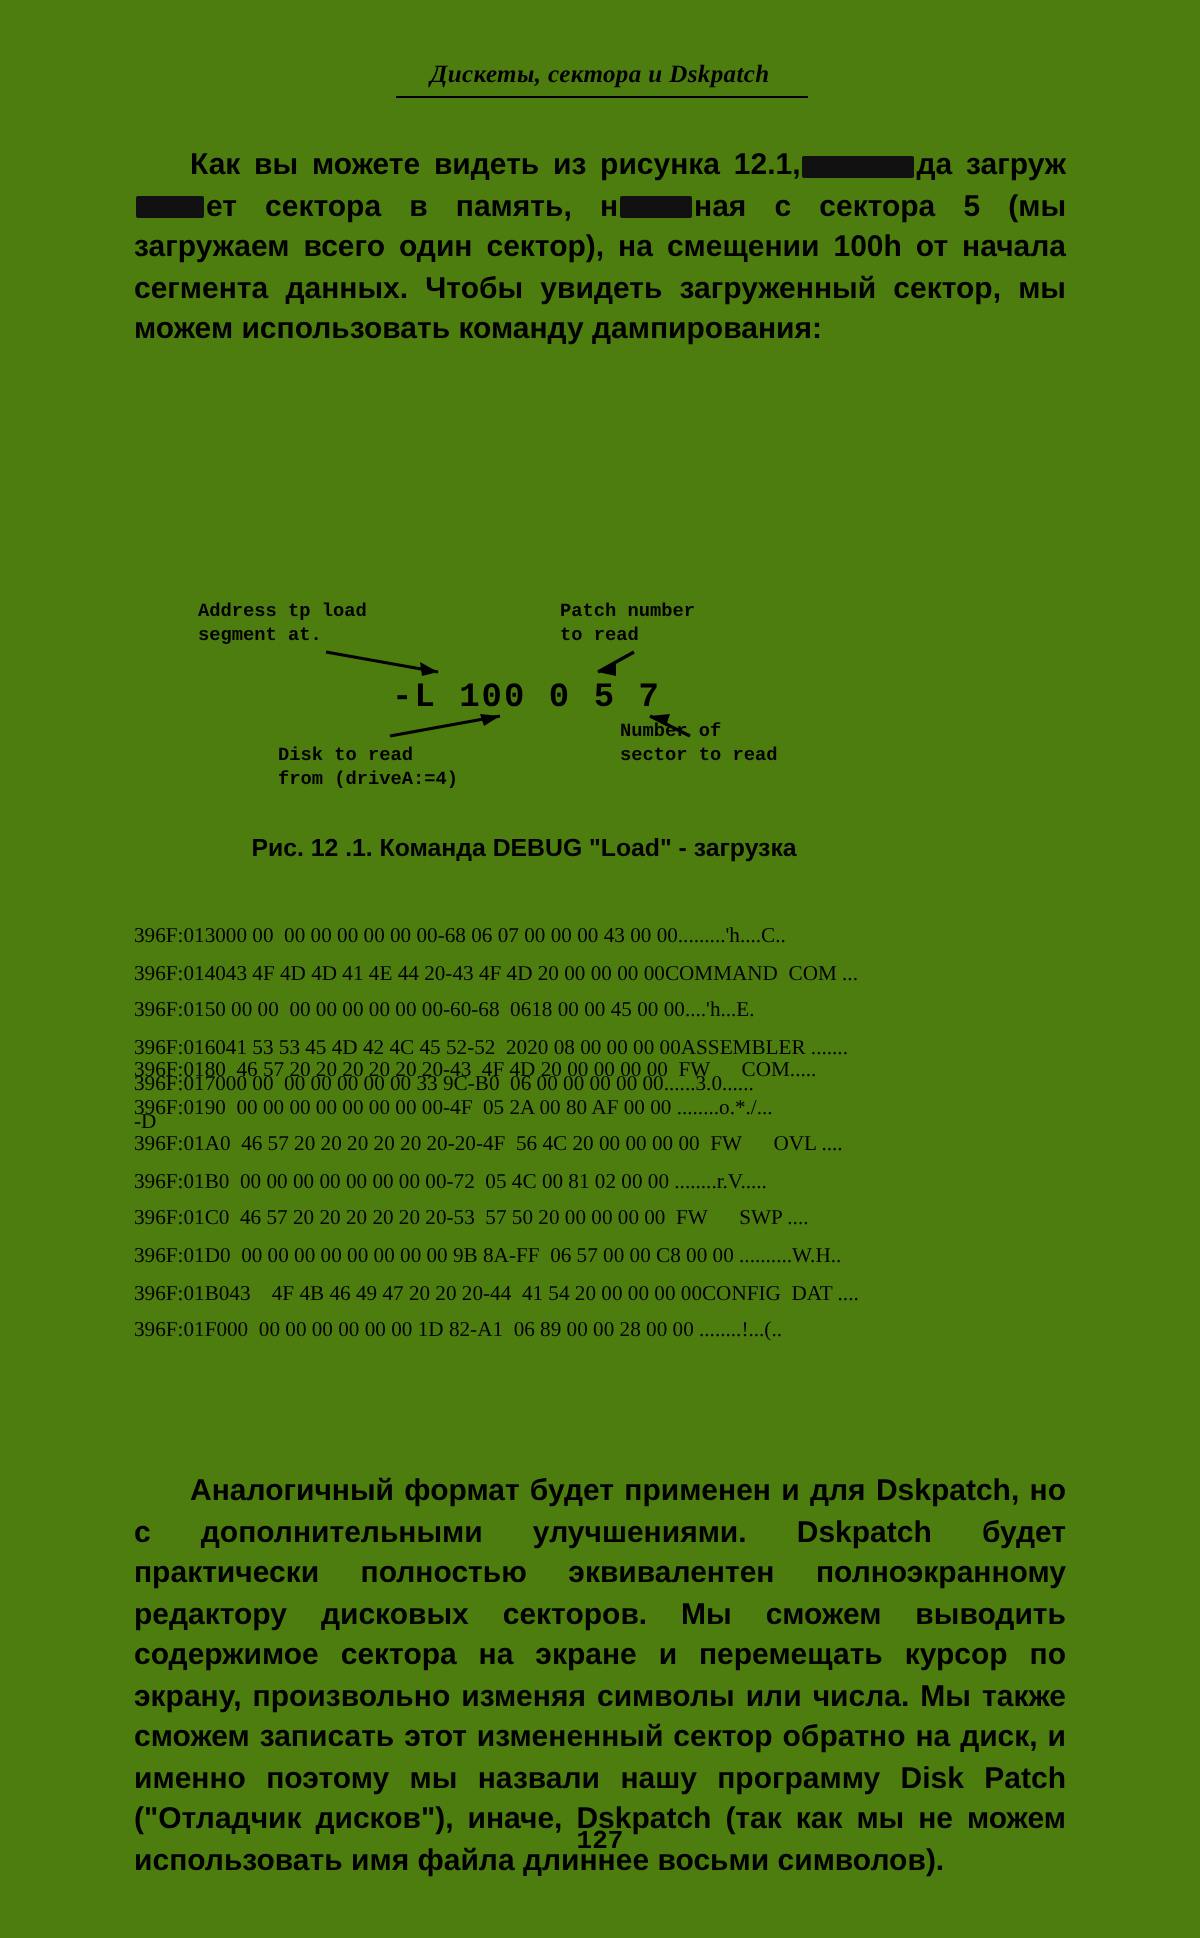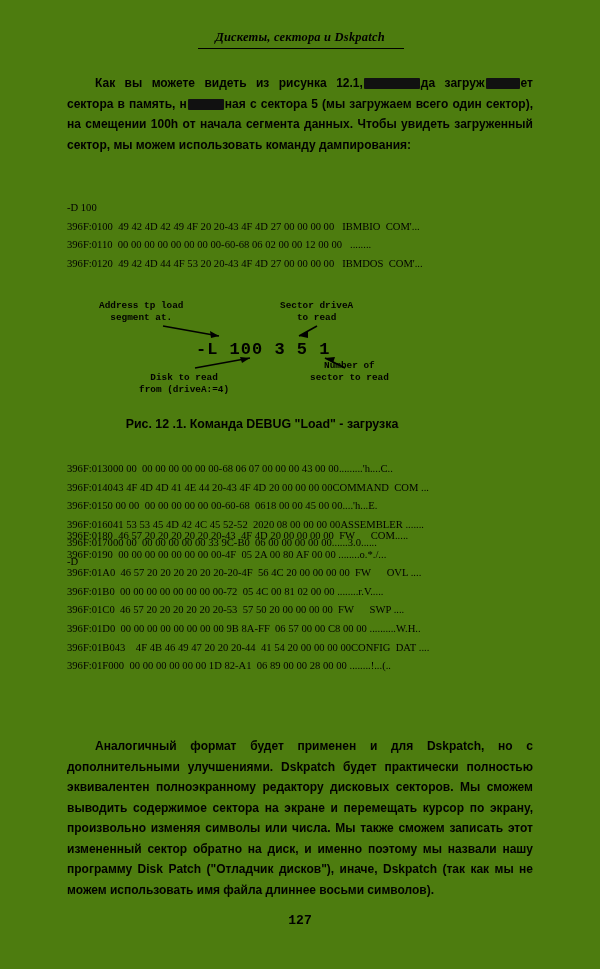--- a/index.html
+++ b/index.html
@@ -33,21 +33,21 @@
     top: 48px;
     left: 198px;
     width: 206px;
     height: 1px;
     background: #000000;
   }
   .para {
     position: absolute;
     font-family: "Liberation Sans", sans-serif;
     font-weight: bold;
-    font-size: 12px;
+    font-size: 15px;
     line-height: 20.5px;
     text-align: justify;
     color: #000;
   }
   #para-intro {
     top: 73px;
     left: 67px;
     width: 466px;
   }
   #para-intro .indent { display: inline-block; width: 28px; }
@@ -73,21 +73,20 @@
   #dump-1 { top: 199px; left: 67px; line-height: 18.5px; }
   #dump-2 { top: 460px; left: 67px; line-height: 18.5px; }
   #dump-3 { top: 527px; left: 67px; line-height: 18.6px; }
 
   .figure {
     position: absolute;
     top: 296px;
     left: 67px;
     width: 466px;
     height: 108px;
-    text-align: center;
   }
   .fig-label {
     position: absolute;
     font-family: "Liberation Mono", monospace;
     font-size: 9.4px;
     font-weight: bold;
     line-height: 12px;
     white-space: pre;
     color: #000;
   }
@@ -143,41 +142,37 @@
 
   <div class="header">Дискеты, сектора и Dskpatch</div>
   <div class="header-rule"></div>
 
   <div class="para" id="para-intro">
     <span class="indent"></span><span>Как вы можете видеть из рисунка 12.1,</span><span class="redact r1"></span><span>да</span>
     <span>загруж</span><span class="redact r2"></span><span>ет сектора в память, н</span><span class="redact r3"></span><span>ная с сектора 5 (мы</span>
     <span>загружаем всего один сектор), на смещении 100h от начала сегмента данных.  Чтобы увидеть загруженный сектор, мы можем использовать команду дампирования:</span>
   </div>
 
-  <div class="dump" id="dump-1">-D 100
-396F:0100  49 42 4D 42 49 4F 20 20-43 4F 4D 27 00 00 00 00   IBMBIO  COM'...
-396F:0110  00 00 00 00 00 00 00 00-60-68 06 02 00 00 12 00 00   ........
-396F:0120  49 42 4D 44 4F 53 20 20-43 4F 4D 27 00 00 00 00   IBMDOS  COM'...</div>
 
   <div class="figure">
     <svg class="fig-svg" width="466" height="108">
       <line x1="96" y1="30" x2="152" y2="40" stroke="#000" stroke-width="1.6"></line>
       <polygon points="152,40 143,35 144,42" fill="#000"></polygon>
       <line x1="250" y1="30" x2="232" y2="40" stroke="#000" stroke-width="1.6"></line>
       <polygon points="232,40 241,35 241,42" fill="#000"></polygon>
       <line x1="128" y1="72" x2="183" y2="62" stroke="#000" stroke-width="1.6"></line>
       <polygon points="183,62 173,61 175,67" fill="#000"></polygon>
       <line x1="278" y1="72" x2="258" y2="62" stroke="#000" stroke-width="1.6"></line>
       <polygon points="258,62 268,61 266,67" fill="#000"></polygon>
     </svg>
     <div class="fig-label" id="fig-lbl-addr">Address tp load
 segment at.</div>
-    <div class="fig-label" id="fig-lbl-sector">Sector driveA
+    <div class="fig-label" id="fig-lbl-sector">Patch number
 to read</div>
-    <div class="fig-cmd">-L 100 3 5 1</div>
+    <div class="fig-cmd">-L 100 0 5 7</div>
     <div class="fig-label" id="fig-lbl-disk">Disk to read
 from (driveA:=4)</div>
     <div class="fig-label" id="fig-lbl-num">Number of
 sector to read</div>
   </div>
 
   <div class="caption">Рис. 12 .1. Команда DEBUG "Load" - загрузка</div>
 
   <div class="dump" id="dump-2">396F:013000 00  00 00 00 00 00 00-68 06 07 00 00 00 43 00 00.........'h....C..
 396F:014043 4F 4D 4D 41 4E 44 20-43 4F 4D 20 00 00 00 00COMMAND  COM ...

